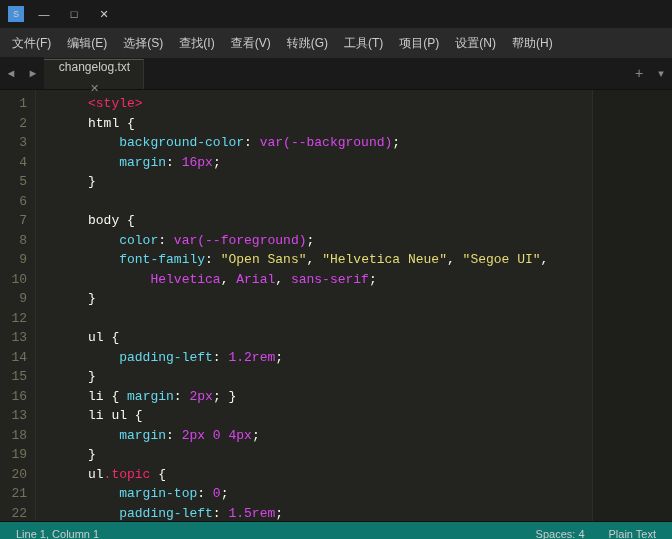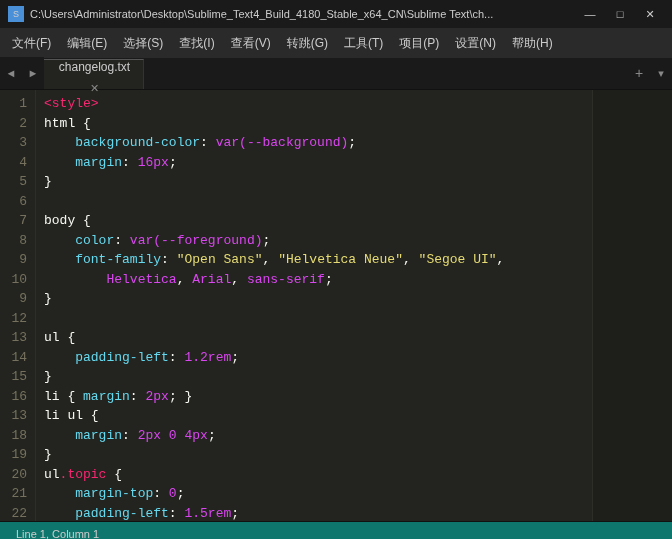--- a/index.html
+++ b/index.html
@@ -136,20 +136,21 @@
       border-right: 1px solid #2d2e27;
     }
     .code-area {
       flex: 1;
       padding: 4px 8px;
       font-family: 'Consolas', 'Courier New', monospace;
       font-size: 13px;
       line-height: 1.5;
       overflow: hidden;
       white-space: pre;
+      margin-left: 44px;
     }
     .minimap {
       width: 80px;
       background: #1e1f1a;
       border-left: 1px solid #2d2e27;
       overflow: hidden;
     }
 
     
     .k { color: #f92672; } 
@@ -179,21 +180,20 @@
     .status-item {
       cursor: pointer;
       padding: 0 4px;
     }
   </style>
 </head>
 <body>
 
 <div class="titlebar">
   <span class="titlebar-icon">S</span>
-  <span class="titlebar-title">C:\Users\Administrator\Desktop\Sublime_Text4_Build_4180_Stable_x64_CN\Sublime Text\ch...</span>
   <div class="titlebar-controls">
     <div class="titlebar-btn">—</div>
     <div class="titlebar-btn">□</div>
     <div class="titlebar-btn close">✕</div>
   </div>
 </div>
 
 <div class="menubar" id="menubar">
     <div class="menu-item">文件(F)</div>
     <div class="menu-item">编辑(E)</div>
@@ -245,13 +245,17 @@
       <div>22</div>
     </div>
   <div class="code-area" id="code-area"><div><span class="k">&lt;style&gt;</span></div><div><span class="n">html </span><span class="p">{</span></div><div>    <span class="c">background-color</span><span class="p">:</span> <span class="v">var(--background)</span><span class="p">;</span></div><div>    <span class="c">margin</span><span class="p">:</span> <span class="v">16px</span><span class="p">;</span></div><div><span class="p">}</span></div><div>&nbsp;</div><div><span class="n">body </span><span class="p">{</span></div><div>    <span class="c">color</span><span class="p">:</span> <span class="v">var(--foreground)</span><span class="p">;</span></div><div>    <span class="c">font-family</span><span class="p">:</span> <span class="s">"Open Sans"</span><span class="p">,</span> <span class="s">"Helvetica Neue"</span><span class="p">,</span> <span class="s">"Segoe UI"</span><span class="p">,</span></div><div>        <span class="v">Helvetica</span><span class="p">,</span> <span class="v">Arial</span><span class="p">,</span> <span class="v">sans-serif</span><span class="p">;</span></div><div><span class="p">}</span></div><div>&nbsp;</div><div><span class="n">ul </span><span class="p">{</span></div><div>    <span class="c">padding-left</span><span class="p">:</span> <span class="v">1.2rem</span><span class="p">;</span></div><div><span class="p">}</span></div><div><span class="n">li </span><span class="p">{</span> <span class="c">margin</span><span class="p">:</span> <span class="v">2px</span><span class="p">; }</span></div><div><span class="n">li ul </span><span class="p">{</span></div><div>    <span class="c">margin</span><span class="p">:</span> <span class="v">2px 0 4px</span><span class="p">;</span></div><div><span class="p">}</span></div><div><span class="n">ul</span><span class="k">.topic</span> <span class="p">{</span></div><div>    <span class="c">margin-top</span><span class="p">:</span> <span class="v">0</span><span class="p">;</span></div><div>    <span class="c">padding-left</span><span class="p">:</span> <span class="v">1.5rem</span><span class="p">;</span></div></div>
   <div class="minimap">
     
   </div>
 </div>
 
 <div class="statusbar">
   <span class="status-item">Line 1, Column 1</span>
+  <div class="statusbar-right">
+    <span class="status-item">Spaces: 4</span>
+    <span class="status-item">Plain Text</span>
+  </div>
 </div>
 
 </body></html>

